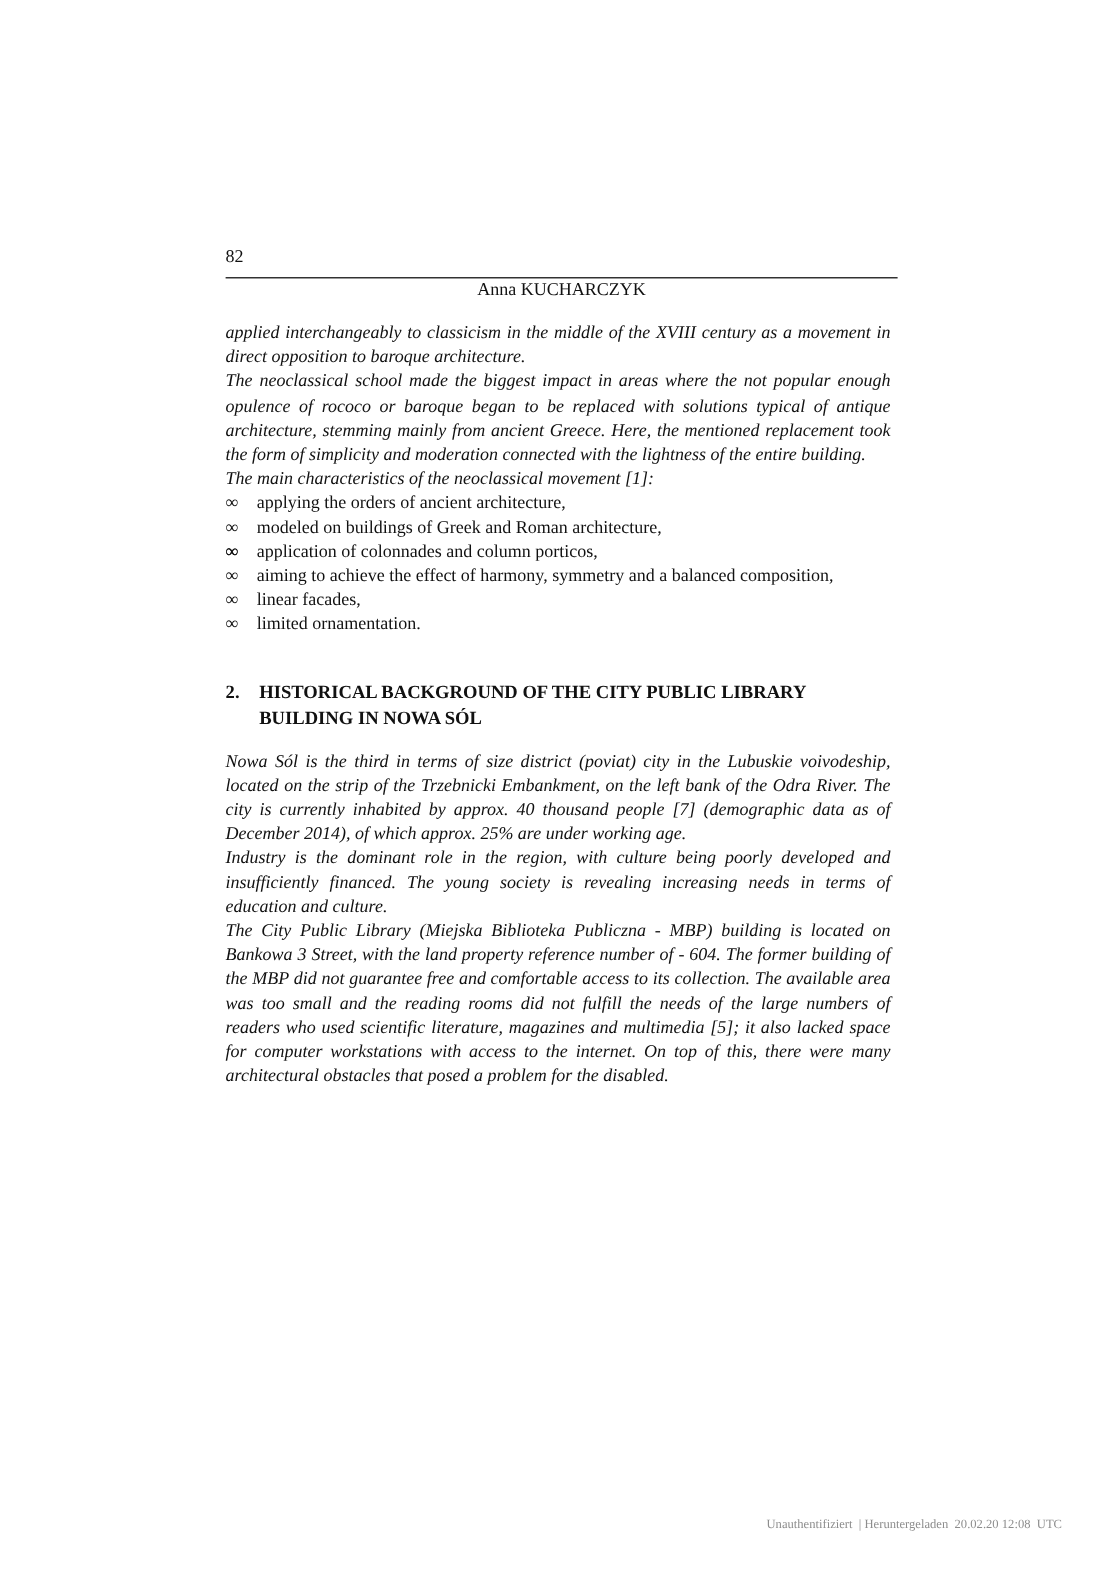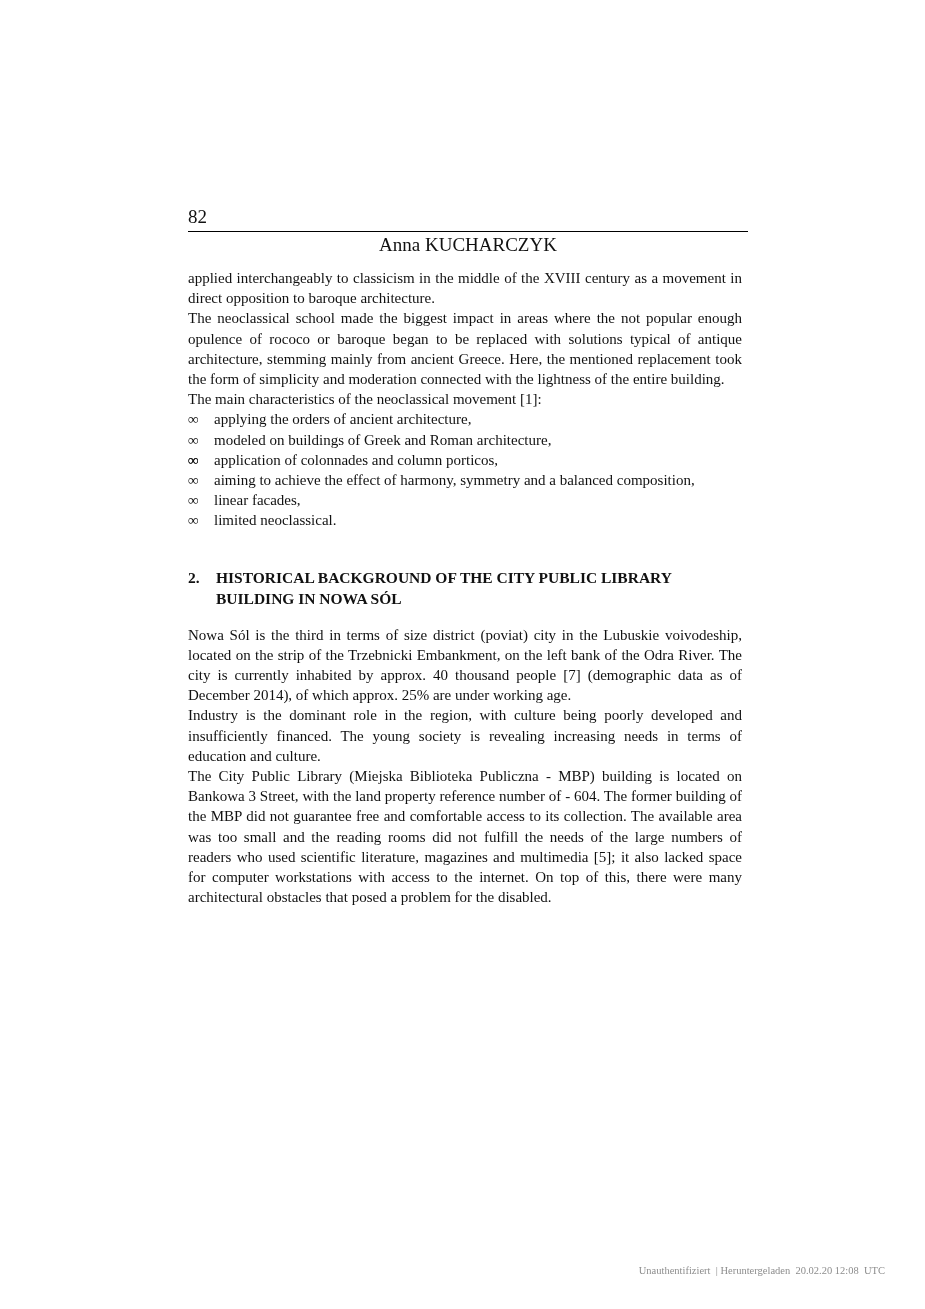--- a/index.html
+++ b/index.html
@@ -16,21 +16,21 @@
     font-family: "Liberation Serif", serif;
     color: #111111;
   }
   
   .header {
     position: absolute;
     top: 206px;
     left: 188px;
     width: 560px;
     height: 22px;
-    font-size: 19px;
+    font-size: 15px;
   }
   .page-num {
     position: absolute;
     left: 0;
     top: 0;
   }
   .running-head {
     position: absolute;
     left: 0;
     right: 0;
@@ -50,20 +50,21 @@
     position: absolute;
     top: 268px;
     left: 188px;
     width: 554px;
     font-size: 15px;
     line-height: 20.2px;
   }
   .content p {
     margin: 0;
     text-align: justify;
+    font-style: italic;
   }
   .bullets {
     list-style: none;
     margin: 0;
     padding: 0;
   }
   .bullets li {
     position: relative;
     padding-left: 26px;
     text-align: justify;
@@ -134,21 +135,21 @@
       <li>
         <span class="bullet-marker">∞</span>
         <span>aiming to achieve the effect of harmony, symmetry and a balanced composition,</span>
       </li>
       <li>
         <span class="bullet-marker">∞</span>
         <span>linear facades,</span>
       </li>
       <li>
         <span class="bullet-marker">∞</span>
-        <span>limited neoclassical.</span>
+        <span>limited ornamentation.</span>
       </li>
     </ul>
 
     <div class="section-heading">
       <span class="sec-num">2.</span>
       <span class="sec-title">HISTORICAL BACKGROUND OF THE CITY PUBLIC LIBRARY BUILDING IN NOWA SÓL</span>
     </div>
 
     <p>Nowa Sól is the third in terms of size district (poviat) city in the Lubuskie voivodeship, located on the strip of the Trzebnicki Embankment, on the left bank of the Odra River. The city is currently inhabited by approx. 40 thousand people [7] (demographic data as of December 2014), of which approx. 25% are under working age.</p>
     <p>Industry is the dominant role in the region, with culture being poorly developed and insufficiently financed. The young society is revealing increasing needs in terms of education and culture.</p>

